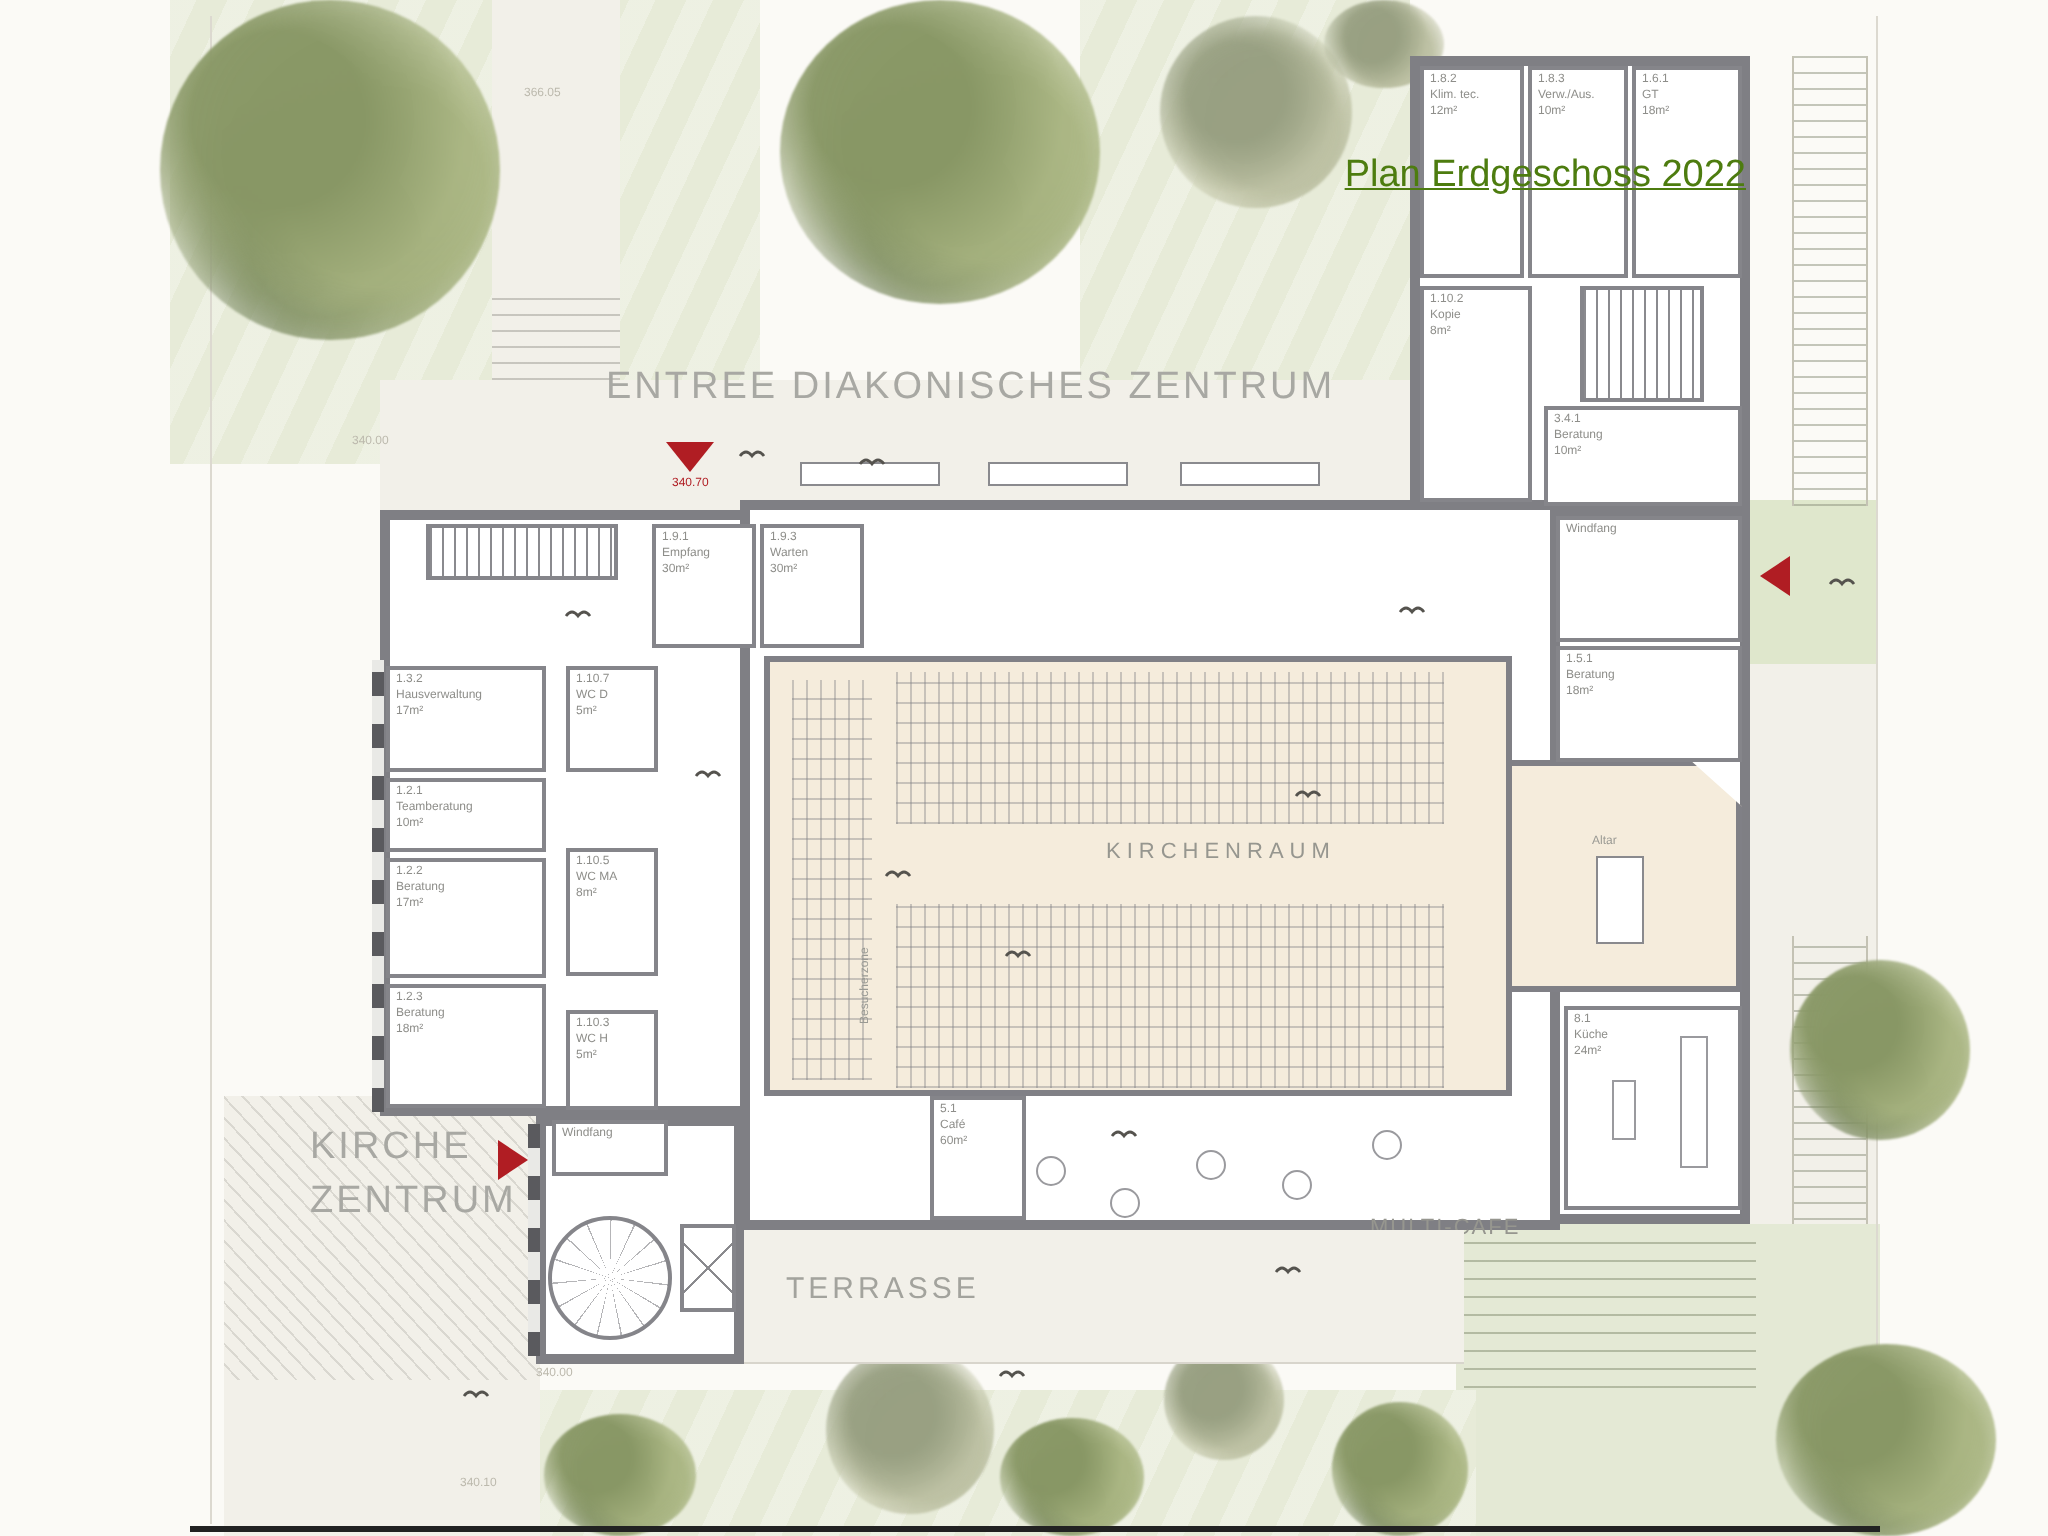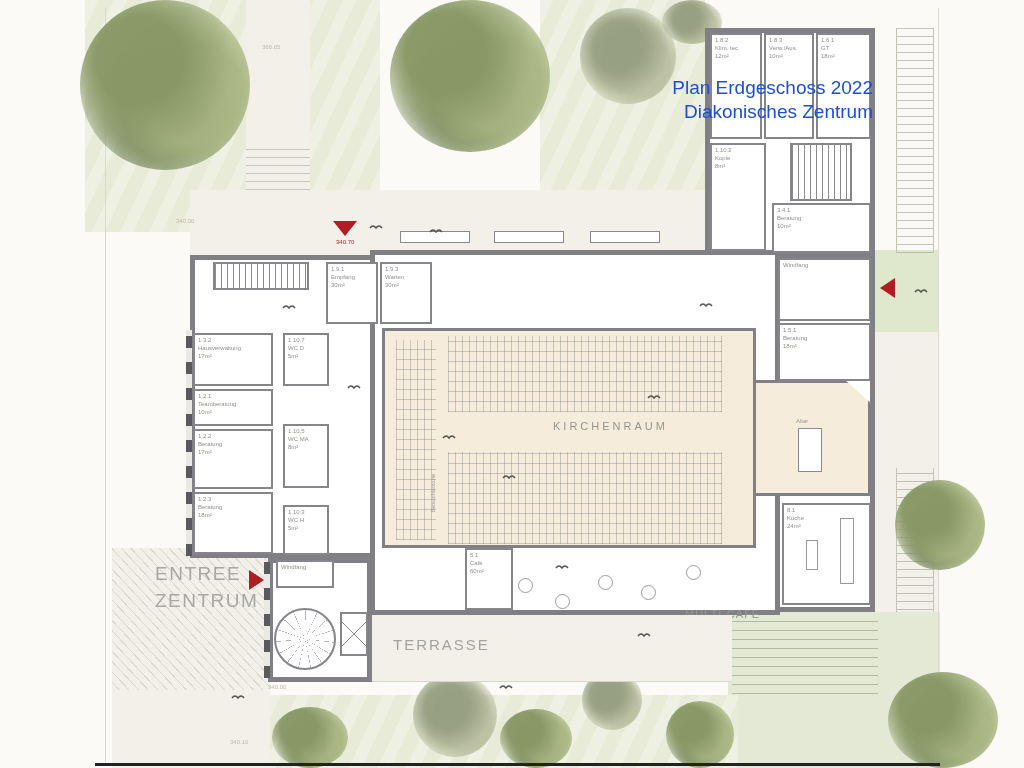--- a/index.html
+++ b/index.html
@@ -50,21 +50,21 @@
   .cafetable{border:1px solid #9a9a9e;border-radius:50%;background:#fff;box-sizing:border-box;}
   .furn{border:1px solid #9a9a9e;background:#fff;box-sizing:border-box;}
   .altar-rect{border:1px solid #8a8a8e;background:#fff;box-sizing:border-box;}
   
   .big-label{color:#a8a8a3;font-size:19px;letter-spacing:1.5px;white-space:nowrap;}
   .mid-label{color:#96968f;font-size:11px;letter-spacing:3px;white-space:nowrap;}
   .terr-label{color:#a3a39d;font-size:15px;letter-spacing:2px;white-space:nowrap;}
   .tiny{color:#9a9a94;font-size:6px;white-space:nowrap;}
   .elev{color:#bcb9ad;font-size:6px;white-space:nowrap;}
   .elev-red{color:#b01d23;font-size:6px;white-space:nowrap;}
-  .title{color:#1d4ed8;font-size:19px;line-height:1.25;text-align:right;white-space:nowrap;}
+  .title{color:#4d7c0f;font-size:19px;line-height:1.25;text-align:right;white-space:nowrap;text-decoration:underline;}
   .vtext{transform:rotate(-90deg);transform-origin:left top;}
   
   .tri-down{width:0;height:0;border-left:12px solid rgba(0,0,0,0);border-right:12px solid rgba(0,0,0,0);border-top:15px solid #b01d23;}
   .tri-right{width:0;height:0;border-top:10px solid rgba(0,0,0,0);border-bottom:10px solid rgba(0,0,0,0);border-left:15px solid #b01d23;}
   .tri-left{width:0;height:0;border-top:10px solid rgba(0,0,0,0);border-bottom:10px solid rgba(0,0,0,0);border-right:15px solid #b01d23;}
   .blackbar{background:#222;}
 </style>
 </head>
 <body>
 
@@ -227,25 +227,25 @@
   <div class="abs cafetable" style="left:686px;top:565px;width:15px;height:15px"></div>
   <div class="abs mid-label" style="left:685px;top:608px;letter-spacing:1px">MULTI-CAFE</div>
 
   <div class="abs path" style="left:372px;top:615px;width:360px;height:66px;border-bottom:1px solid #d8d5cc"></div>
   <div class="abs terr-label" style="left:393px;top:636px">TERRASSE</div>
 
   <div class="abs bench" style="left:400px;top:231px;width:70px;height:12px"></div>
   <div class="abs bench" style="left:494px;top:231px;width:70px;height:12px"></div>
   <div class="abs bench" style="left:590px;top:231px;width:70px;height:12px"></div>
 
-  <div class="abs big-label" style="left:155px;top:563px">ENTREE</div>
+  <div class="abs big-label" style="left:303px;top:183px">ENTREE DIAKONISCHES ZENTRUM</div>
+  <div class="abs big-label" style="left:155px;top:563px">KIRCHE</div>
   <div class="abs big-label" style="left:155px;top:590px">ZENTRUM</div>
   <div class="abs title" style="left:595px;top:76px;width:278px">
     <div>Plan Erdgeschoss 2022</div>
-    <div>Diakonisches Zentrum</div>
   </div>
 
   <div class="abs elev" style="left:262px;top:44px">366.05</div>
   <div class="abs elev" style="left:176px;top:218px">340.00</div>
   <div class="abs elev" style="left:268px;top:684px">340.00</div>
   <div class="abs elev" style="left:230px;top:739px">340.10</div>
 
   <div class="abs tri-down" style="left:333px;top:221px"></div>
   <div class="abs elev-red" style="left:336px;top:239px">340.70</div>
   <div class="abs tri-right" style="left:249px;top:570px"></div>

